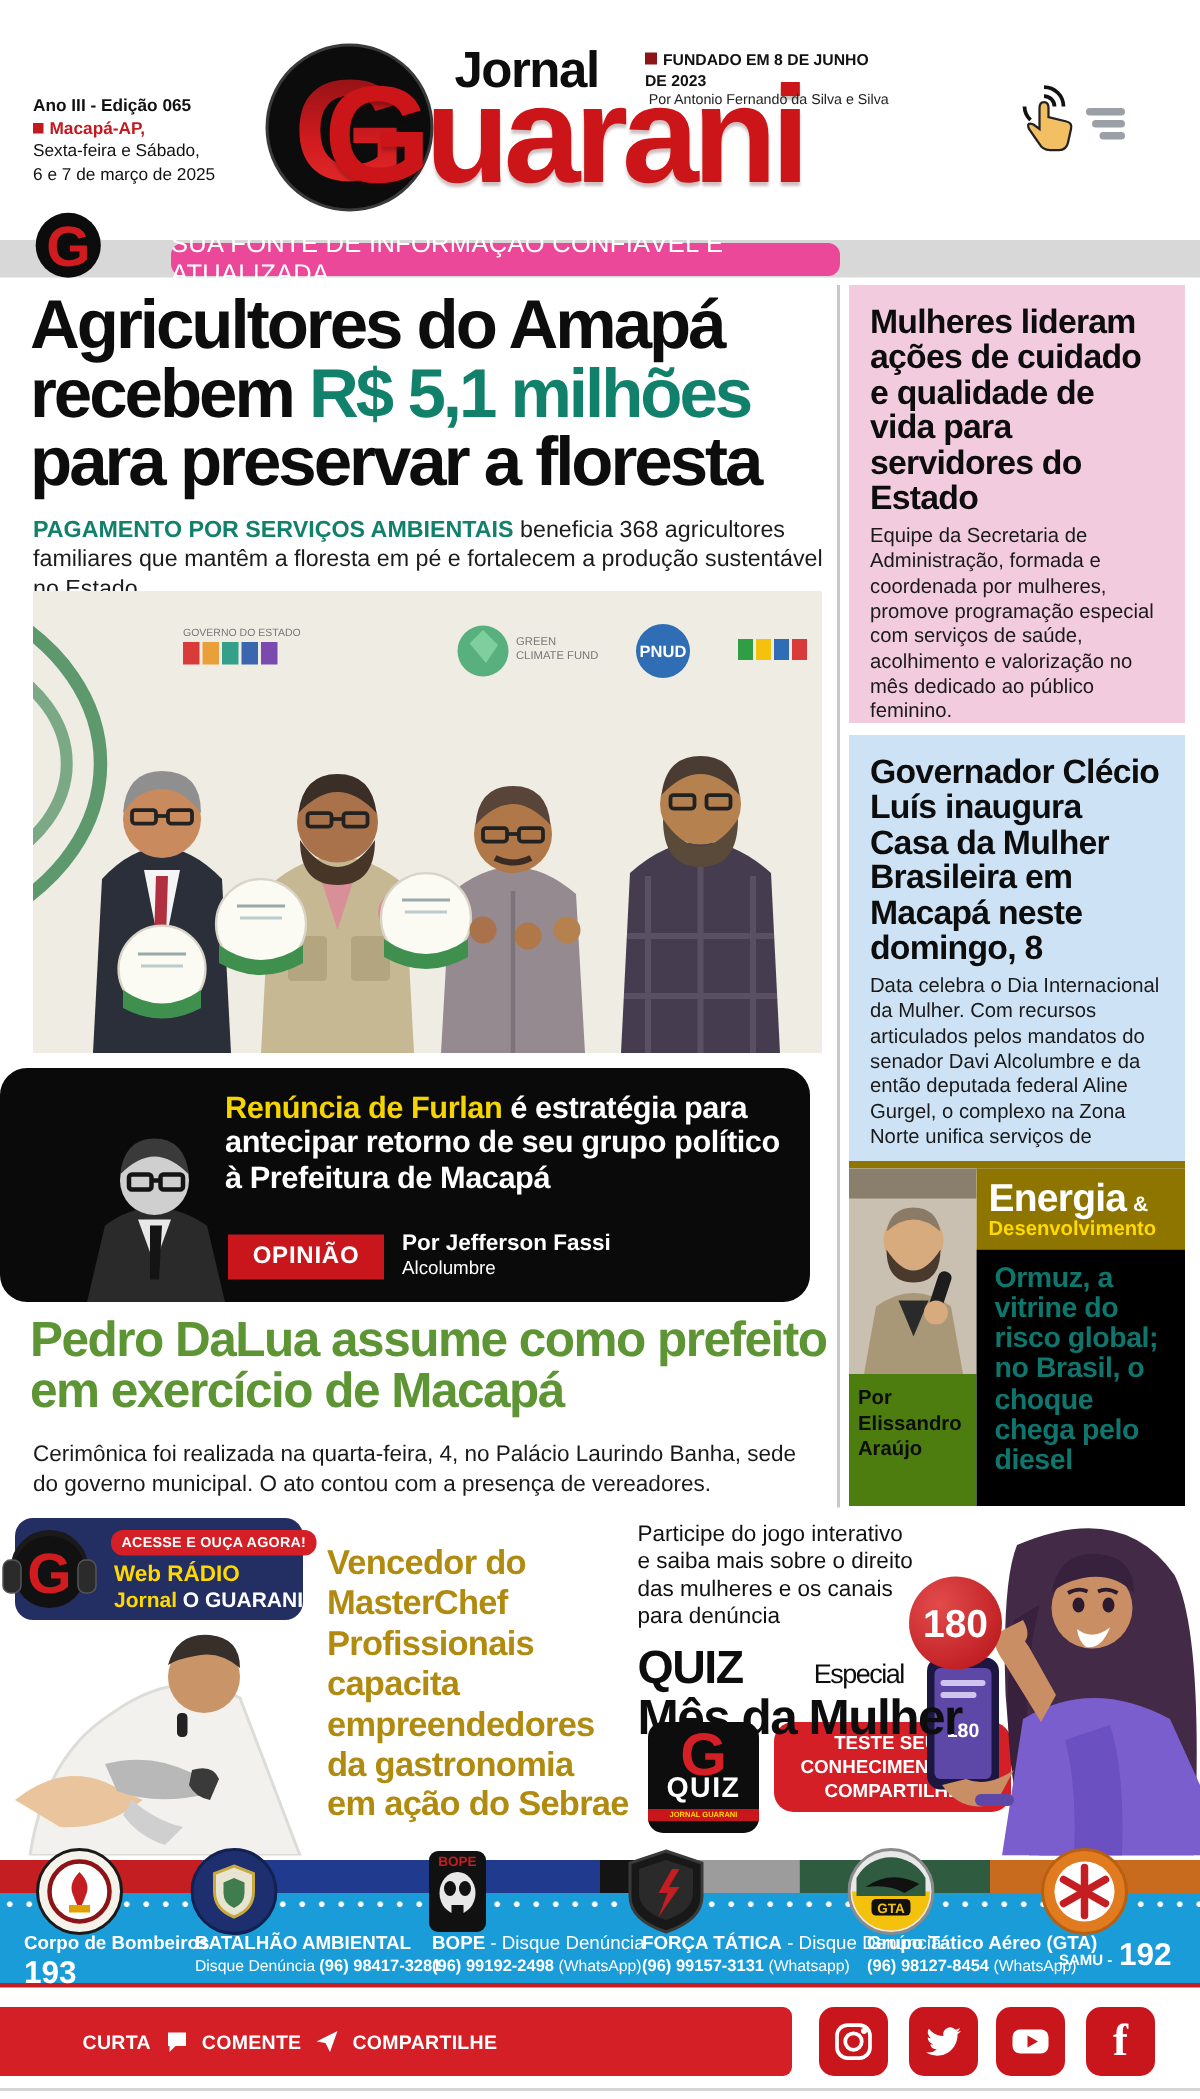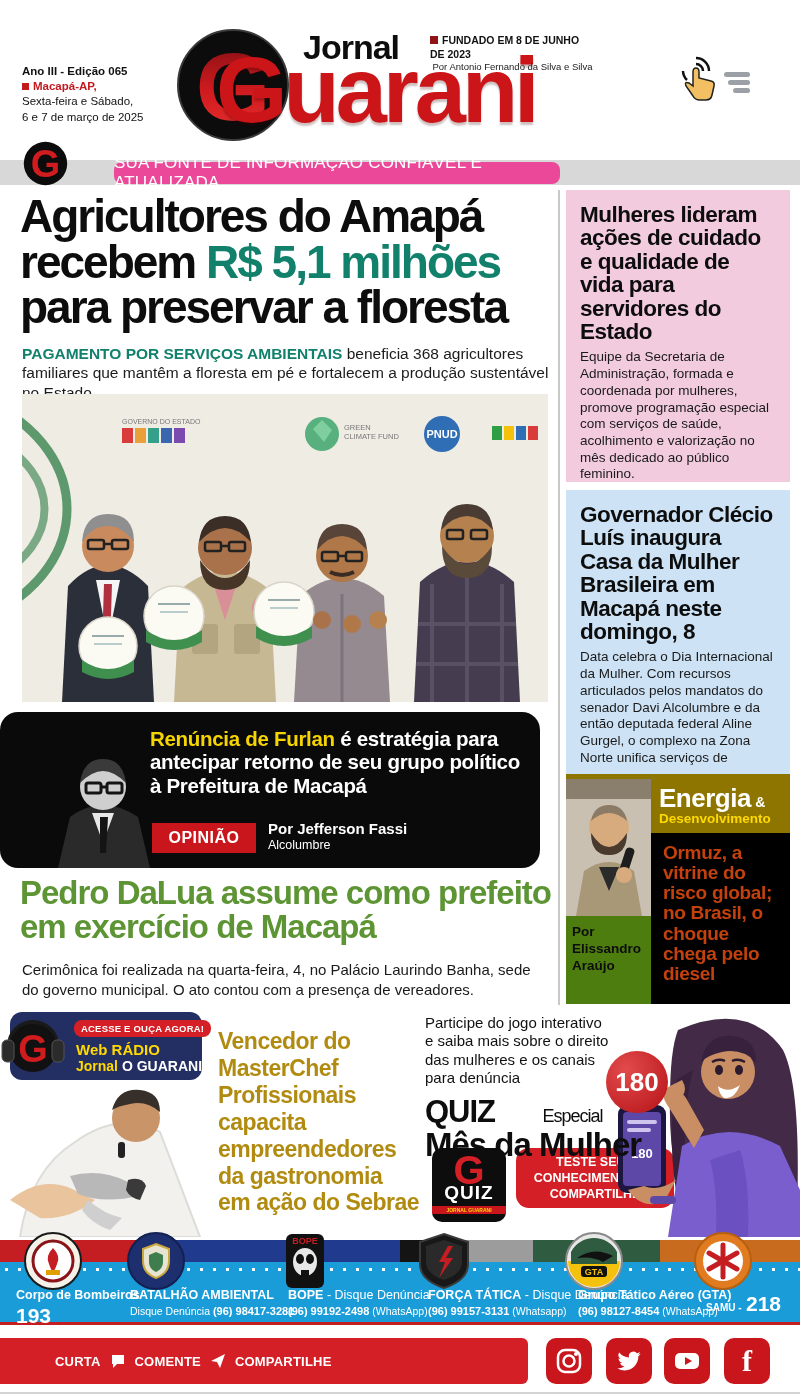--- a/index.html
+++ b/index.html
@@ -38,21 +38,21 @@
   .energia-rule{left:566px;top:774px;width:224px;height:5px;background:#8d7500;}
   .energia-photo{left:566px;top:779px;width:85px;height:137px;}
   .energia-caption{left:566px;top:916px;width:85px;height:88px;background:#4d7c0f;box-sizing:border-box;
                    padding:8px 6px;font-size:13.5px;font-weight:bold;line-height:1.25;color:#0d0d0d;}
   .energia-brand{left:651px;top:779px;width:139px;height:54px;background:#8d7500;box-sizing:border-box;
                  padding:4px 8px;color:#fff;}
   .energia-brand .big{font-size:26px;font-weight:bold;letter-spacing:-.5px;}
   .energia-brand .amp{font-size:14px;font-weight:bold;}
   .energia-brand .sub{display:block;font-size:13.5px;font-weight:bold;color:#ffd900;margin-top:-3px;}
   .energia-black{left:651px;top:833px;width:139px;height:171px;background:#000;box-sizing:border-box;
-                 padding:10px 8px 0 12px;color:#c2410c;font-size:19px;font-weight:bold;line-height:1.06;
+                 padding:10px 8px 0 12px;color:#0f766e;font-size:19px;font-weight:bold;line-height:1.06;
                  letter-spacing:-.3px;}
   
   .opinion{left:0;top:712px;width:540px;height:156px;background:#0a0a0a;border-radius:18px;}
   .opinion-photo{left:50px;top:743px;width:105px;height:125px;}
   .opinion-h{left:150px;top:15px;width:382px;font-size:20.5px;font-weight:bold;color:#fff;
              line-height:1.14;letter-spacing:-.3px;position:absolute;}
   .yellow{color:#f5d400;}
   .opinion-tag{left:152px;top:111px;width:104px;height:30px;background:#c8161c;color:#fff;position:absolute;
                display:flex;align-items:center;justify-content:center;font-weight:bold;font-size:16px;letter-spacing:.5px;}
   .opinion-by{left:268px;top:108px;position:absolute;color:#fff;font-size:15px;font-weight:bold;line-height:1.2;}
@@ -447,21 +447,21 @@
   <div class="em-col" style="left:428px;">
     <div class="em-l1"><span>FORÇA TÁTICA</span><span class="n"> - Disque Denúncia</span></div>
     <div class="em-l2"><span class="ph">(96) 99157-3131</span><span> (Whatsapp)</span></div>
   </div>
   <div class="em-col" style="left:578px;">
     <div class="em-l1">Grupo Tático Aéreo (GTA)</div>
     <div class="em-l2"><span class="ph">(96) 98127-8454</span><span> (WhatsApp)</span></div>
   </div>
   <div class="em-col" style="left:706px;top:1292px;">
     <span class="em-l1" style="font-size:10px;">SAMU -</span>
-    <span class="em-big">218</span>
+    <span class="em-big">192</span>
   </div>
 
   <div class="abs redline"></div>
 
   <div class="abs footer-bar">
     <span>CURTA</span>
     <svg width="16" height="16" viewBox="0 0 16 16">
       <path d="M2 2 h12 v9 h-7 l-4 4 v-4 h-1 Z" fill="#fff"></path>
     </svg>
     <span>COMENTE</span>

